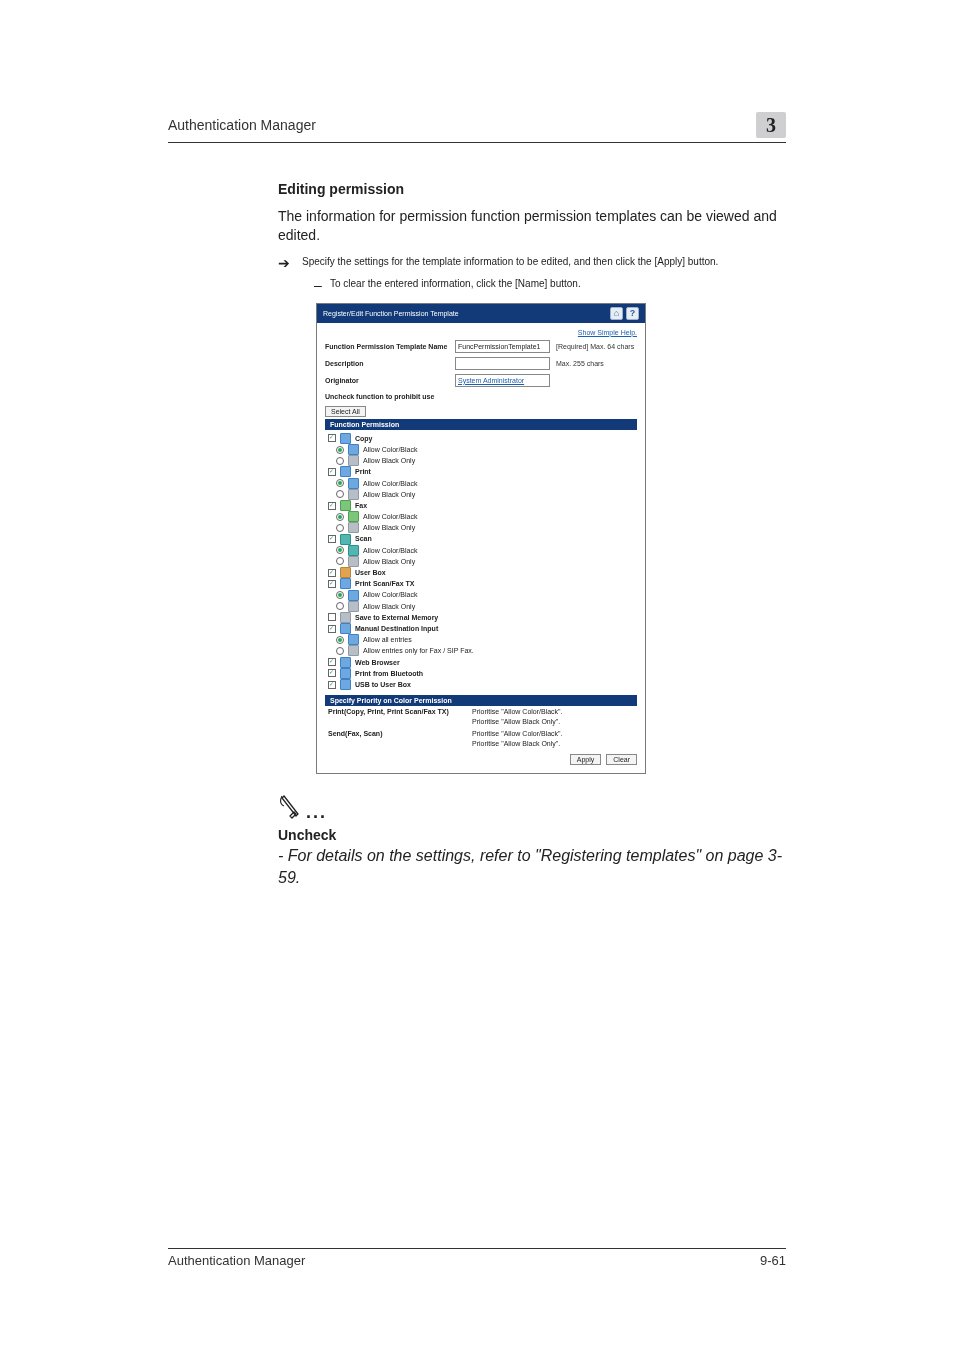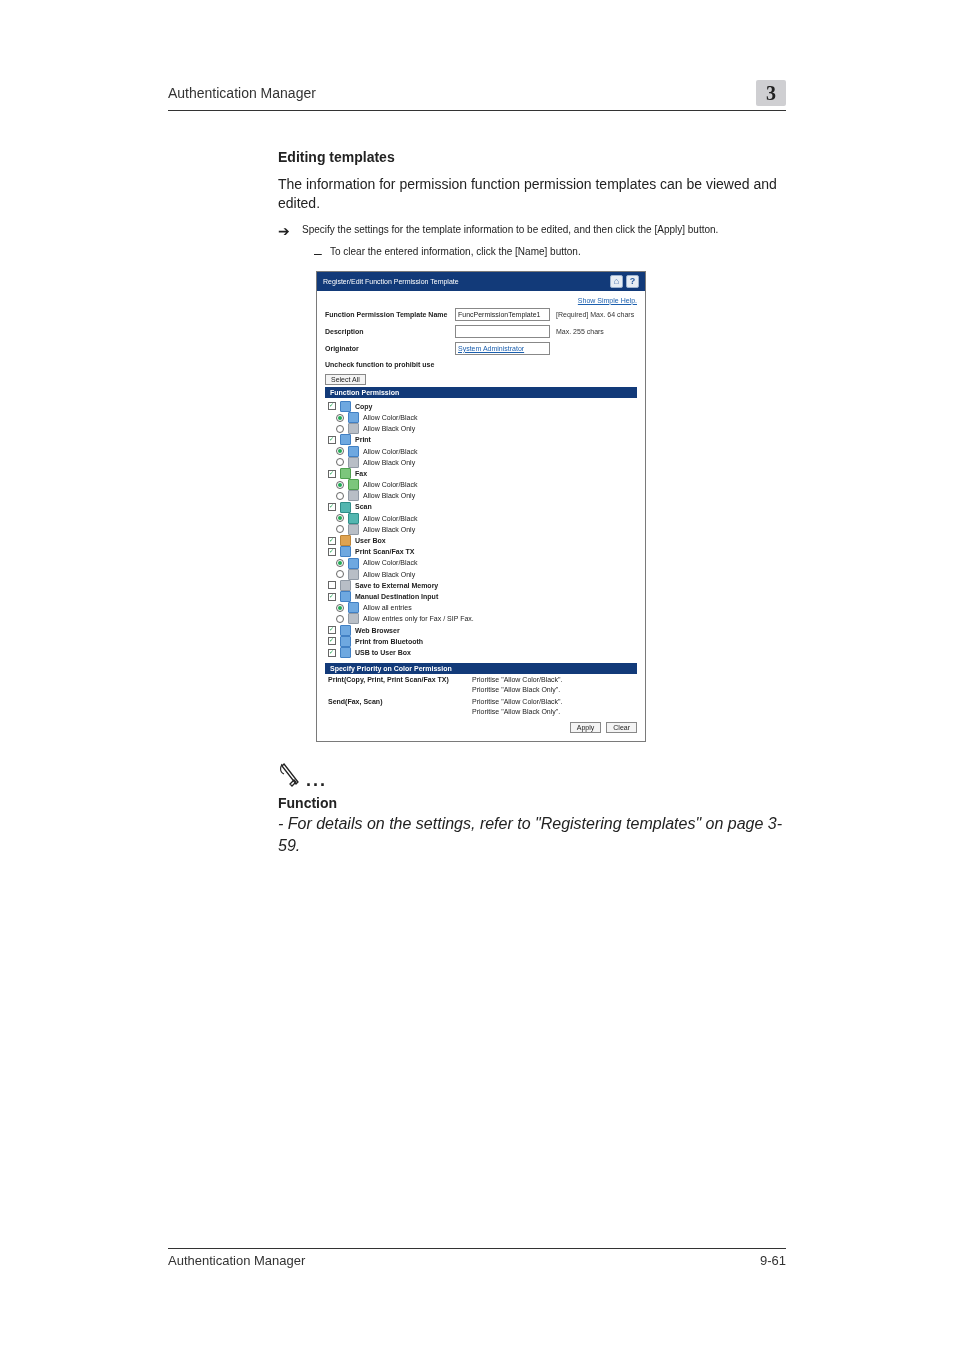--- a/index.html
+++ b/index.html
@@ -1,17 +1,17 @@
 <!DOCTYPE html>
 <html><head>
 <meta charset="utf-8">
 <style>
   * { box-sizing: border-box; margin: 0; padding: 0; }
   html, body { width: 954px; height: 1350px; background: #fff; font-family: Arial, Helvetica, sans-serif; color: #222; }
-  .page { width: 954px; height: 1350px; position: relative; padding: 80px 168px 80px 168px; }
+  .page { width: 954px; height: 1350px; position: relative; padding: 112px 168px 80px 168px; }
   .header-line { display: flex; align-items: center; justify-content: space-between; border-bottom: 1px solid #333; padding-bottom: 4px; margin-bottom: 18px; }
   .header-left { font-size: 14px; color: #333; }
   .header-right { width: 30px; height: 26px; background: #cfcfd2; display: flex; align-items: center; justify-content: center; font-size: 20px; font-weight: bold; font-family: Georgia, 'Times New Roman', serif; color: #222; border-radius: 2px; }
   .section-title { font-size: 14px; font-weight: bold; margin: 38px 0 10px 110px; }
   .p1, .p2 { font-size: 14px; line-height: 1.35; margin-left: 110px; }
   .arrow-row { display: flex; margin: 10px 0 0 110px; }
   .arrow-sym { width: 24px; font-size: 14px; }
   .arrow-txt { font-size: 10px; line-height: 1.35; }
   .dash-row { display: flex; margin: 6px 0 10px 146px; }
   .dash-sym { width: 16px; font-size: 14px; }
@@ -67,21 +67,21 @@
 </head>
 <body>
 
 <div class="page">
 
   <div class="header-line">
     <div class="header-left">Authentication Manager</div>
     <div class="header-right">3</div>
   </div>
 
-  <div class="section-title">Editing templates</div>
+  <div class="section-title">Editing permission</div>
   <div class="p1">The information for permission function permission templates can be viewed and edited.</div>
 
   <div class="arrow-row">
     <div class="arrow-sym">➔</div>
     <div class="arrow-txt">Specify the settings for the template information to be edited, and then click the [Apply] button.</div>
   </div>
   <div class="dash-row">
     <div class="dash-sym">–</div>
     <div class="arrow-txt">To clear the entered information, click the [Name] button.</div>
   </div>
@@ -273,21 +273,21 @@
   </div>
 
   <div class="reminder-wrap">
     <span class="hand-icon">
       <svg width="28" height="28" viewBox="0 0 28 28">
         <path d="M6 4 L20 22 L18 24 L4 6 Z" fill="none" stroke="#222" stroke-width="1.3"></path>
         <path d="M18 22 L14 26 L12 24 L16 20 Z" fill="none" stroke="#222" stroke-width="1.3"></path>
         <path d="M4 4 C 2 8, 2 12, 6 14" fill="none" stroke="#222" stroke-width="1.1"></path>
       </svg>
     </span><span class="dots">...</span>
-    <div class="reminder-hd">Function</div>
+    <div class="reminder-hd">Uncheck</div>
     <div class="reminder-txt">- For details on the settings, refer to "Registering templates" on page 3-59.</div>
   </div>
 
   <div class="footer-line">
     <span>Authentication Manager</span>
     <span>9-61</span>
   </div>
 
 </div>
 

